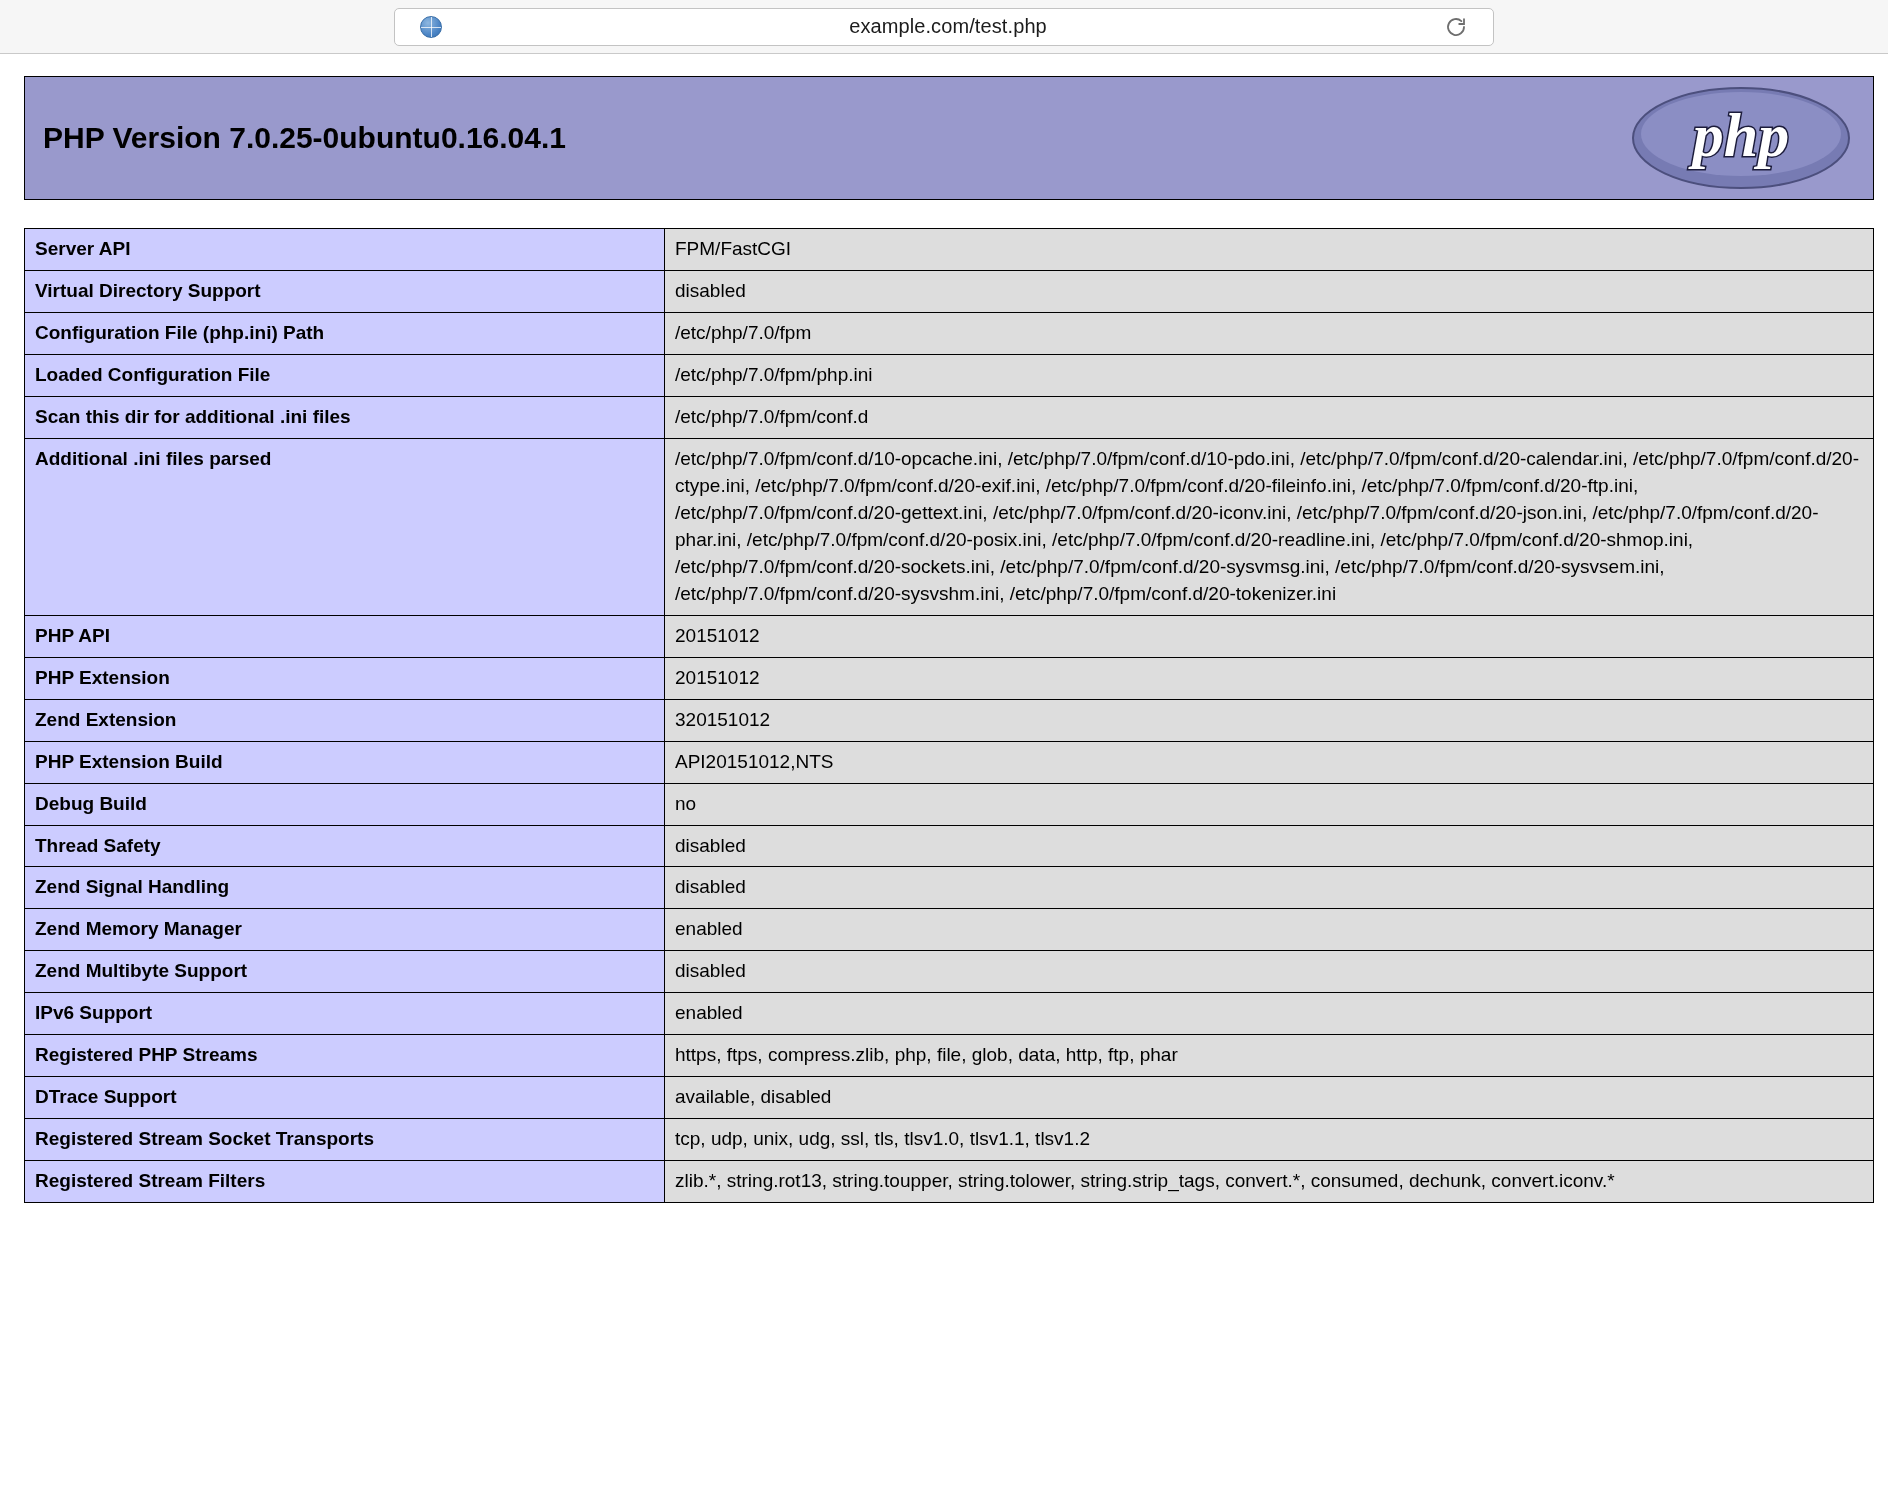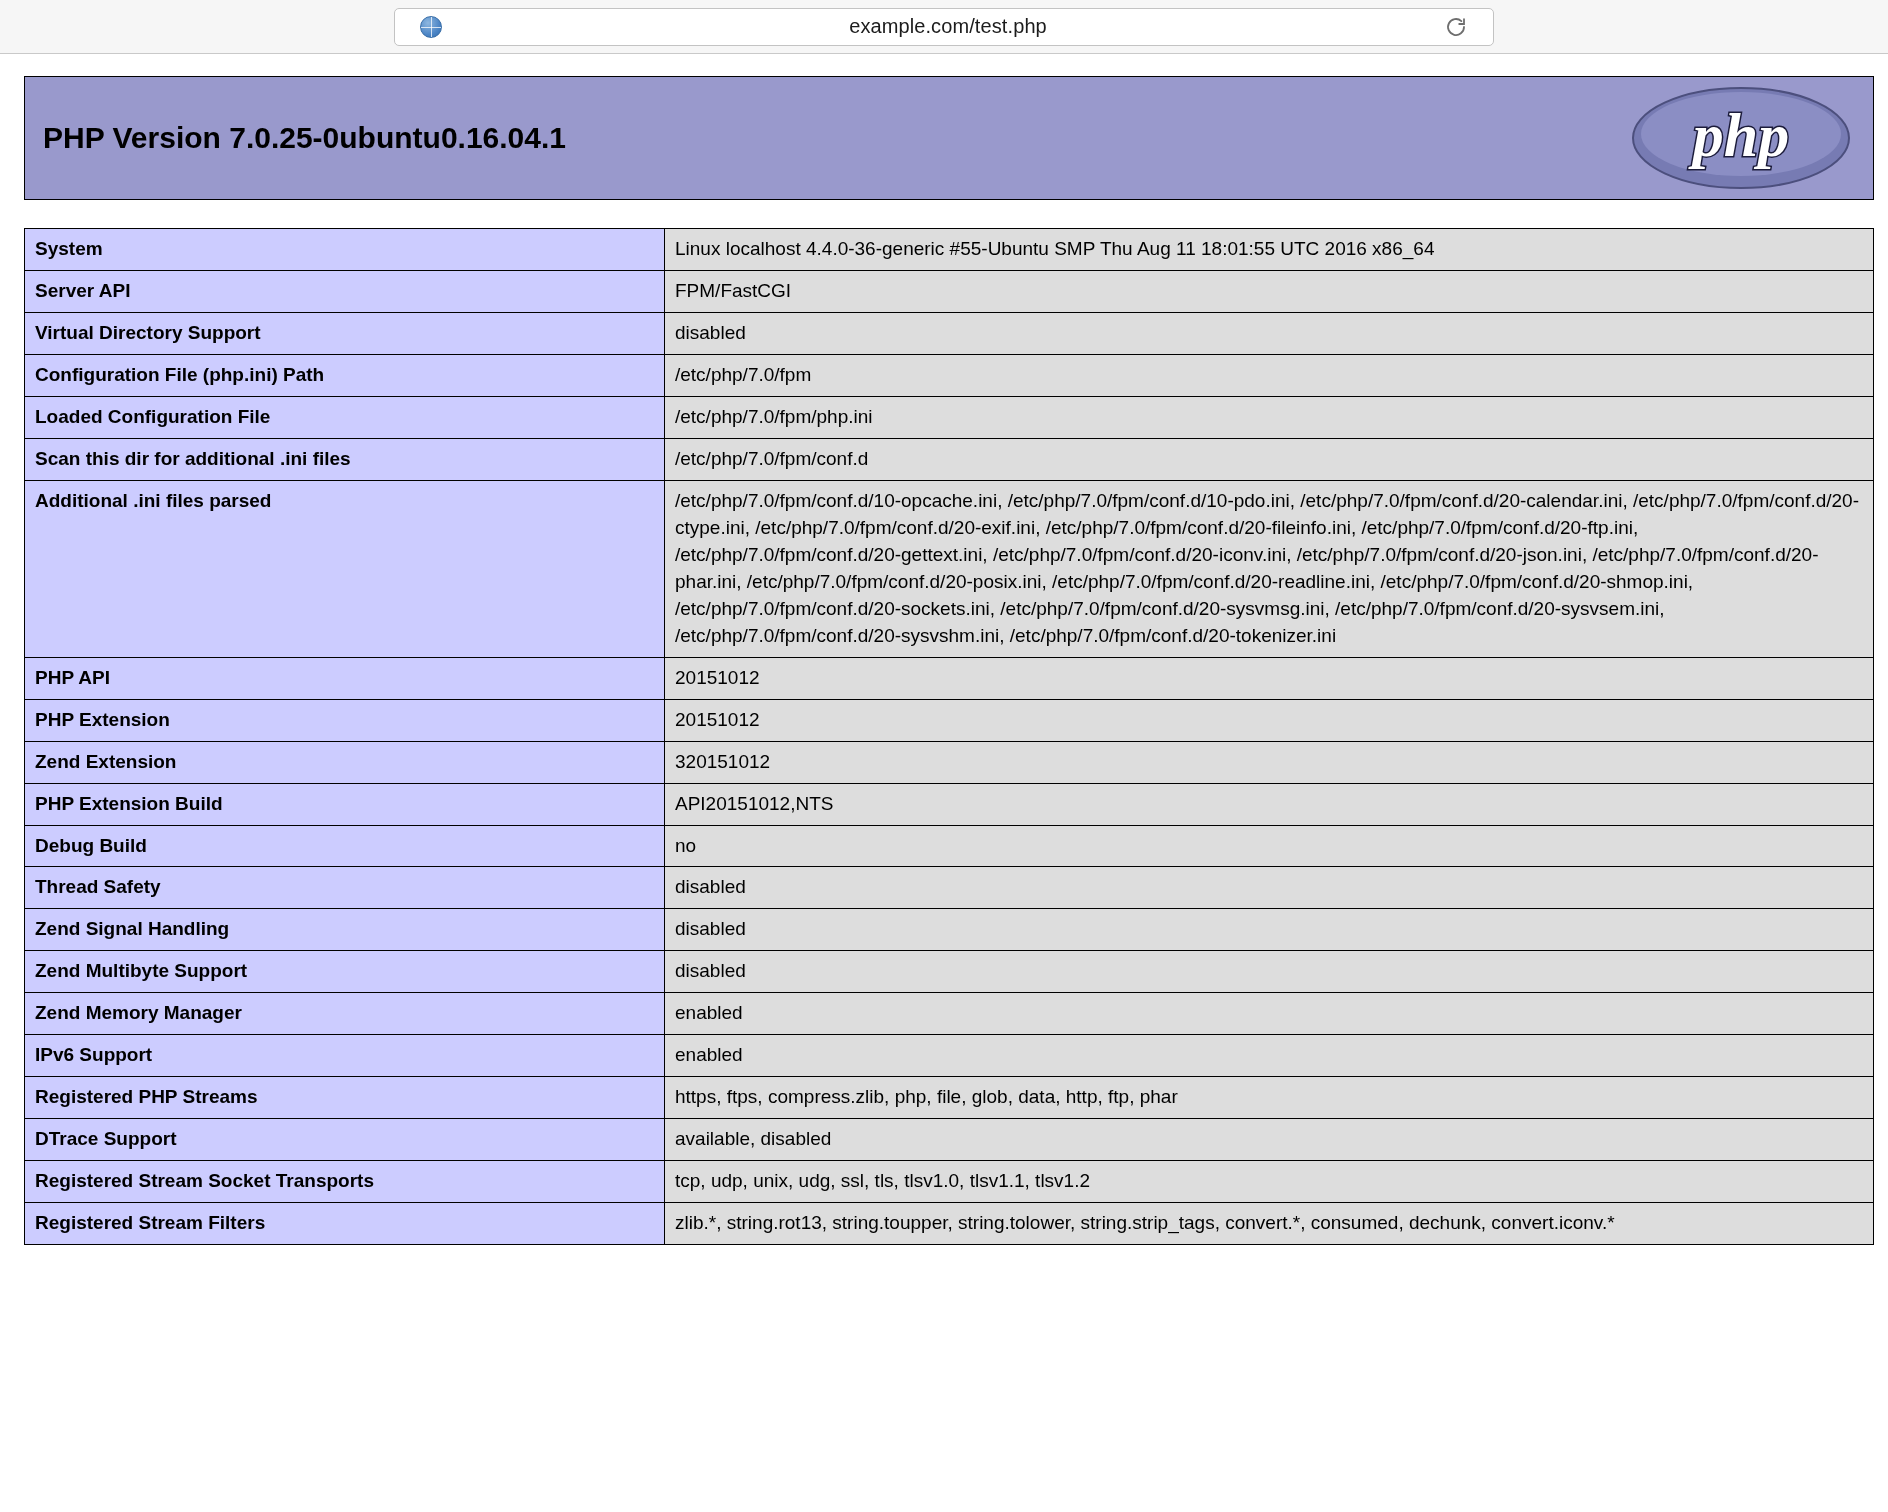--- a/index.html
+++ b/index.html
@@ -161,24 +161,20 @@
       <ellipse cx="110" cy="54" rx="100" ry="42" fill="#8b8ec4"></ellipse>
       <g fill="#ffffff" font-family="'Liberation Serif', serif" font-style="italic" font-weight="bold" font-size="62">
         <text x="110" y="76" text-anchor="middle" stroke="#1b1b3a" stroke-width="3" paint-order="stroke">php</text>
       </g>
     </svg>
   </div>
 
   <table class="info">
     <tbody>
       <tr>
-        <td class="key">System</td>
-        <td class="val">Linux localhost 4.4.0-36-generic #55-Ubuntu SMP Thu Aug 11 18:01:55 UTC 2016 x86_64</td>
-      </tr>
-      <tr>
         <td class="key">Server API</td>
         <td class="val">FPM/FastCGI</td>
       </tr>
       <tr>
         <td class="key">Virtual Directory Support</td>
         <td class="val">disabled</td>
       </tr>
       <tr>
         <td class="key">Configuration File (php.ini) Path</td>
         <td class="val">/etc/php/7.0/fpm</td>
@@ -217,26 +213,26 @@
       </tr>
       <tr>
         <td class="key">Thread Safety</td>
         <td class="val">disabled</td>
       </tr>
       <tr>
         <td class="key">Zend Signal Handling</td>
         <td class="val">disabled</td>
       </tr>
       <tr>
-        <td class="key">Zend Multibyte Support</td>
-        <td class="val">disabled</td>
-      </tr>
-      <tr>
         <td class="key">Zend Memory Manager</td>
         <td class="val">enabled</td>
+      </tr>
+      <tr>
+        <td class="key">Zend Multibyte Support</td>
+        <td class="val">disabled</td>
       </tr>
       <tr>
         <td class="key">IPv6 Support</td>
         <td class="val">enabled</td>
       </tr>
       <tr>
         <td class="key">Registered PHP Streams</td>
         <td class="val">https, ftps, compress.zlib, php, file, glob, data, http, ftp, phar</td>
       </tr>
       <tr>

